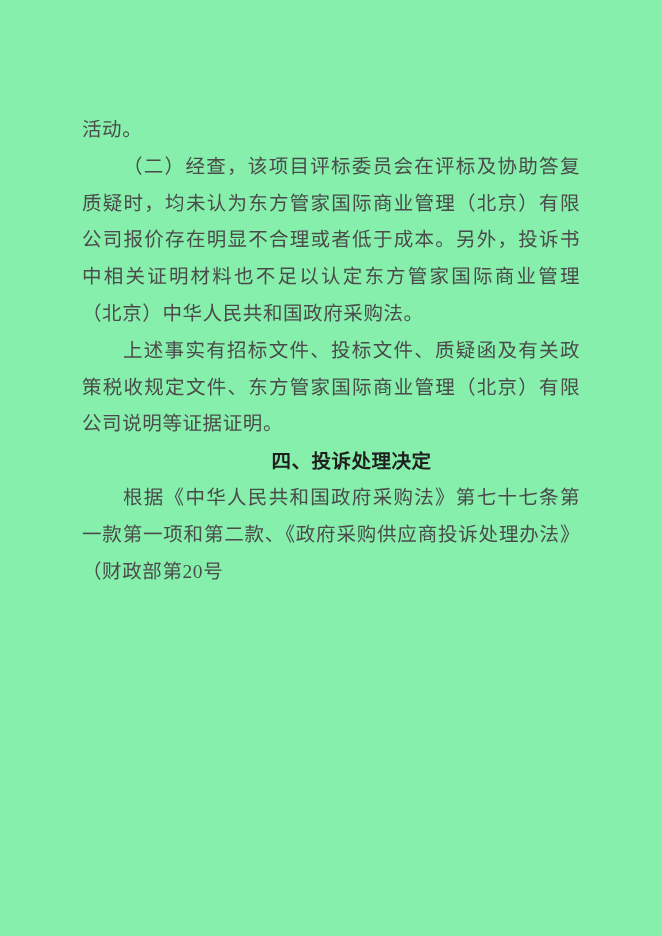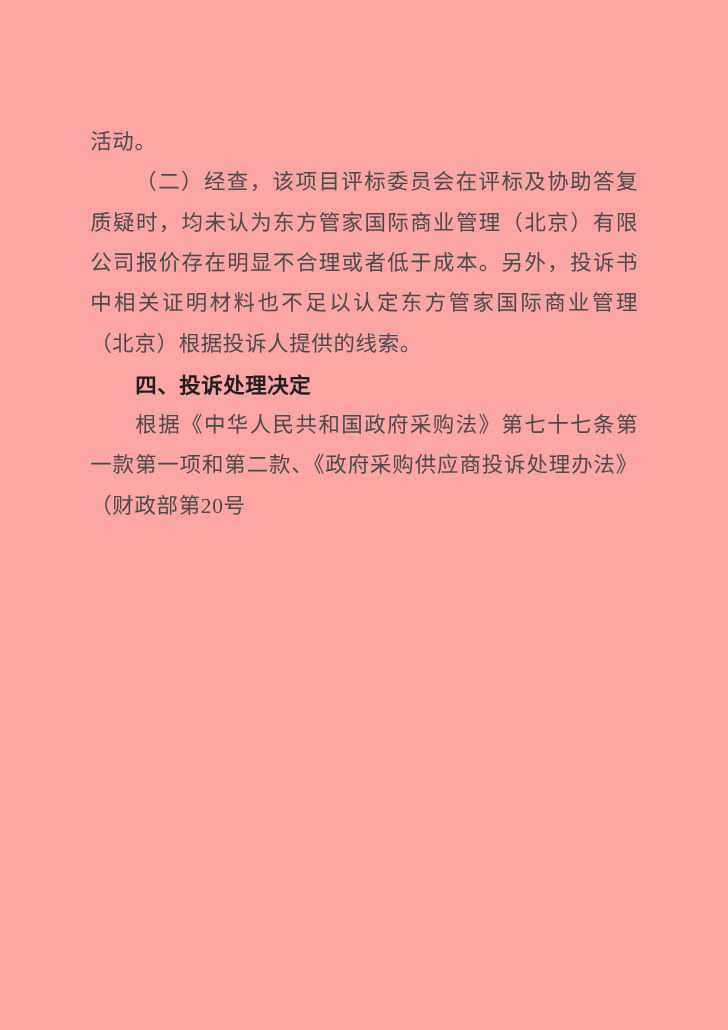--- a/index.html
+++ b/index.html
@@ -6,21 +6,21 @@
   html, body {
     margin: 0;
     padding: 0;
     background: #ffffff;
   }
 
   .page {
     position: relative;
     width: 662px;
     height: 936px;
-    background: #fca5a5;
+    background: #86efac;
     overflow: hidden;
     box-sizing: border-box;
   }
 
   .text-column {
     position: absolute;
     left: 82px;
     top: 112px;
     width: 498px;
   }
@@ -46,33 +46,34 @@
   
   .heading {
     margin: 0;
     font-family: "Liberation Sans", "DejaVu Sans", sans-serif;
     font-size: 19.5px;
     line-height: 36.8px;
     font-weight: bold;
     color: #1f1f1f;
     text-indent: 41px;
     letter-spacing: 0.5px;
-    text-align: left;
+    text-align: center;
   }
 </style>
 </head>
 <body>
 
 <div class="page">
   <div class="text-column">
 
     <p class="para">活动。</p>
 
 
-    <p class="para indent">（二）经查，该项目评标委员会在评标及协助答复质疑时，均未认为东方管家国际商业管理（北京）有限公司报价存在明显不合理或者低于成本。另外，投诉书中相关证明材料也不足以认定东方管家国际商业管理（北京）根据投诉人提供的线索。</p>
+    <p class="para indent">（二）经查，该项目评标委员会在评标及协助答复质疑时，均未认为东方管家国际商业管理（北京）有限公司报价存在明显不合理或者低于成本。另外，投诉书中相关证明材料也不足以认定东方管家国际商业管理（北京）中华人民共和国政府采购法。</p>
 
+    <p class="para indent">上述事实有招标文件、投标文件、质疑函及有关政策税收规定文件、东方管家国际商业管理（北京）有限公司说明等证据证明。</p>
 
     <h2 class="heading">四、投诉处理决定</h2>
 
     <p class="para indent">根据《中华人民共和国政府采购法》第七十七条第一款第一项和第二款、《政府采购供应商投诉处理办法》（财政部第20号</p>
 
   </div>
 </div>
 
 </body></html>

